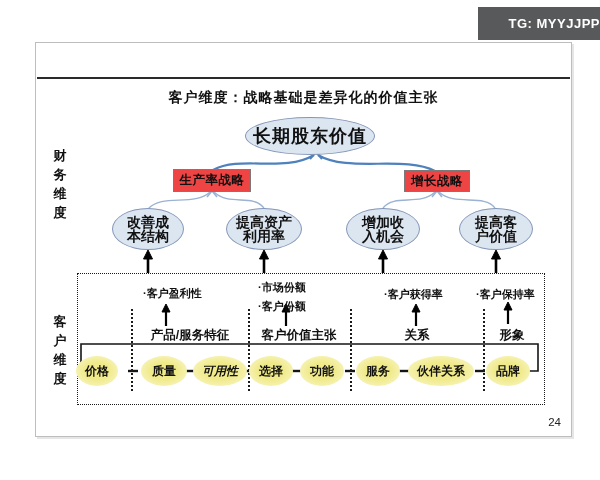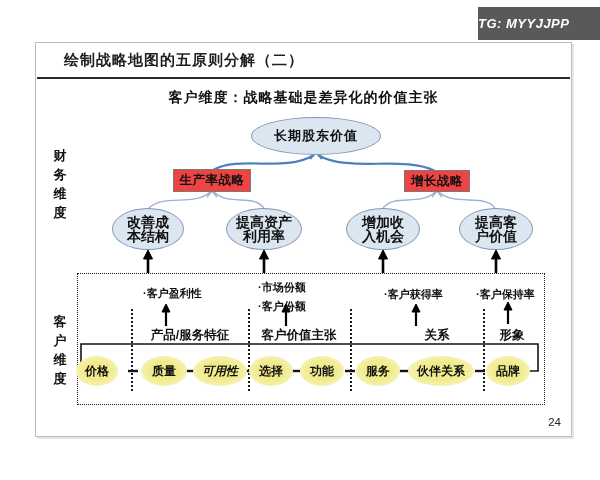--- a/index.html
+++ b/index.html
@@ -9,23 +9,22 @@
     background:#ffffff;
     position:relative;
     overflow:hidden;
     color:#1a1a1a;
   }
   .page { position:absolute; inset:0; width:600px; height:480px; }
 
   
   .badge {
     position:absolute; background:#58595b; color:#ffffff;
-    display:flex; align-items:center; justify-content:flex-start;
+    display:flex; align-items:center; justify-content:flex-end;
     font-weight:bold;
-    font-style:italic;
   }
   .badge-tr { left:478px; top:7px; width:122px; height:33px; font-size:13px; letter-spacing:0.5px; }
   .badge-bl { left:0; top:445px; width:146px; height:33px; font-size:13.5px; letter-spacing:0.3px; }
 
   
   .slide {
     position:absolute; left:35px; top:42px; width:537px; height:395px;
     background:#ffffff; border:1px solid #bdbdbd;
     box-shadow:2px 2px 0 #e6e6e6;
   }
@@ -47,21 +46,21 @@
   }
   .vlabel-fin { top:103px; }
   .vlabel-cus { top:269px; }
 
   
   .ell {
     position:absolute; background:#dce6f1; border:1px solid #8496b8;
     border-radius:50%; display:flex; align-items:center; justify-content:center;
     text-align:center; font-weight:bold; color:#111;
   }
-  .ell-root { left:215px; top:74px; width:130px; height:38px; font-size:13px; letter-spacing:1px; }
+  .ell-root { left:209px; top:74px; width:130px; height:38px; font-size:18px; letter-spacing:1px; }
   .ell-obj  { font-size:14px; line-height:14px; }
   .ell-obj1 { left:76px;  top:165px; width:72px; height:42px; }
   .ell-obj2 { left:190px; top:165px; width:76px; height:42px; }
   .ell-obj3 { left:310px; top:165px; width:74px; height:42px; }
   .ell-obj4 { left:423px; top:165px; width:74px; height:42px; }
   .rect {
     position:absolute; background:#ef4444; border:1px solid #7a7a7a;
     display:flex; align-items:center; justify-content:center;
     font-weight:bold; font-size:12.5px; color:#111; letter-spacing:0.5px;
   }
@@ -77,21 +76,21 @@
   .div1 { left:95px; } .div2 { left:212px; } .div3 { left:314px; } .div4 { left:447px; }
 
   .metric { position:absolute; font-size:11px; font-weight:bold; color:#111; white-space:nowrap; }
   .m1 { left:107px; top:243px; }
   .m2 { left:222px; top:237px; }
   .m3 { left:222px; top:256px; }
   .m4 { left:348px; top:244px; }
   .m5 { left:440px; top:244px; }
 
   .cat { position:absolute; top:284px; transform:translateX(-50%); font-size:12.5px; font-weight:bold; color:#111; white-space:nowrap; }
-  .c1 { left:154px; } .c2 { left:263px; } .c3 { left:381px;margin-left:20px; } .c4 { left:476px; }
+  .c1 { left:154px; } .c2 { left:263px; } .c3 { left:381px; } .c4 { left:476px; }
 
   
   .yell {
     position:absolute; top:313px; height:30px; transform:translateX(-50%);
     border-radius:50%;
     background:radial-gradient(ellipse at center, #f0ea8b 40%, #f6f2b2 72%, #fdfcee 100%);
     display:flex; align-items:center; justify-content:center;
     font-size:12px; font-weight:bold; color:#111; white-space:nowrap;
   }
   .y1 { left:61px;  width:42px; }
@@ -111,21 +110,20 @@
 <body>
 
 <div class="page">
 
   <div class="badge badge-tr">
     <span>TG: MYYJJPP</span>
   </div>
 
   <div class="slide">
 
-    <div class="slide-title">绘制战略地图的五原则分解（二）</div>
     <div class="title-rule"></div>
     <div class="slide-subtitle">客户维度：战略基础是差异化的价值主张</div>
 
     <div class="vlabel vlabel-fin">财务维度</div>
     <div class="vlabel vlabel-cus">客户维度</div>
 
     <svg class="layer" viewBox="0 0 537 395">
 
       <g stroke="#151515" fill="none">
         <path d="M49,328 L45,328 L45,301 L502,301 L502,328 L493,328" stroke-width="1.6"></path>

